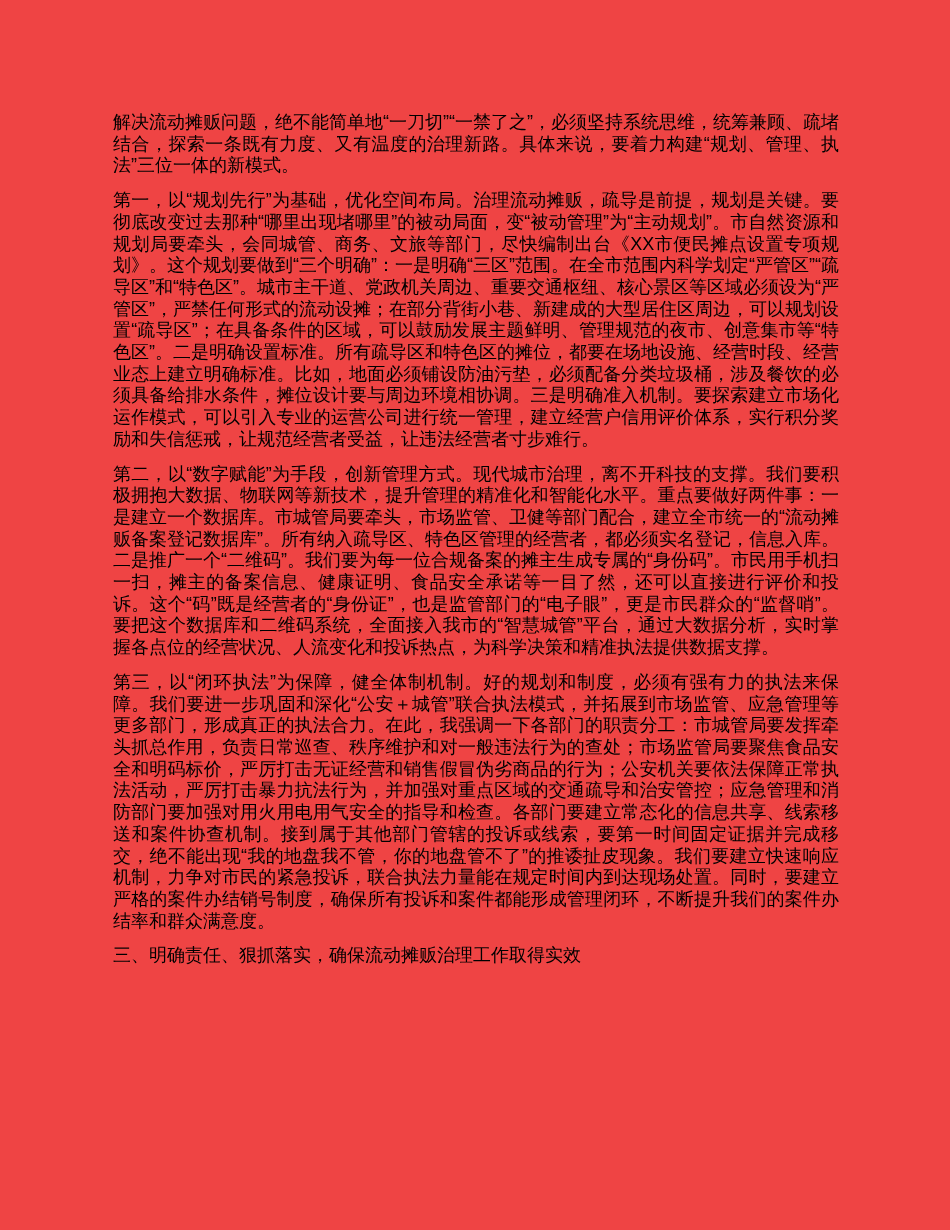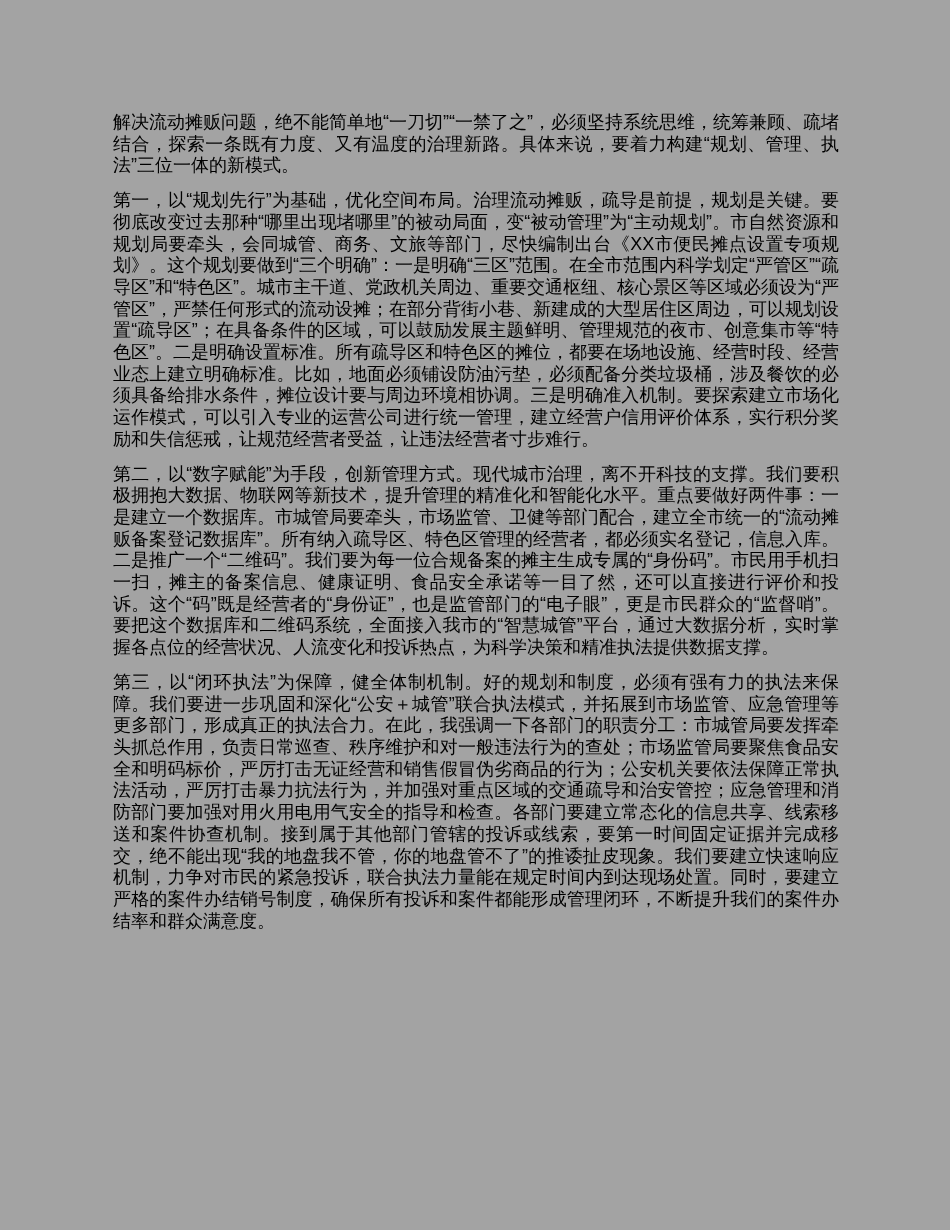--- a/index.html
+++ b/index.html
@@ -4,21 +4,21 @@
 <style>
   html, body {
     margin: 0;
     padding: 0;
     background: #ffffff;
   }
   .page {
     position: relative;
     width: 950px;
     height: 1230px;
-    background: #a3a3a3;
+    background: #ef4444;
     overflow: hidden;
     font-family: "Liberation Sans", "DejaVu Sans", sans-serif;
   }
   .doc-content {
     position: absolute;
     left: 113px;
     top: 112px;
     width: 726px;
     color: #000000;
   }
@@ -34,14 +34,15 @@
 </style>
 </head>
 <body>
 
 <div class="page">
   <div class="doc-content">
     <p>解决流动摊贩问题，绝不能简单地“一刀切”“一禁了之”，必须坚持系统思维，统筹兼顾、疏堵结合，探索一条既有力度、又有温度的治理新路。具体来说，要着力构建“规划、管理、执法”三位一体的新模式。</p>
     <p>第一，以“规划先行”为基础，优化空间布局。治理流动摊贩，疏导是前提，规划是关键。要彻底改变过去那种“哪里出现堵哪里”的被动局面，变“被动管理”为“主动规划”。市自然资源和规划局要牵头，会同城管、商务、文旅等部门，尽快编制出台《XX市便民摊点设置专项规划》。这个规划要做到“三个明确”：一是明确“三区”范围。在全市范围内科学划定“严管区”“疏导区”和“特色区”。城市主干道、党政机关周边、重要交通枢纽、核心景区等区域必须设为“严管区”，严禁任何形式的流动设摊；在部分背街小巷、新建成的大型居住区周边，可以规划设置“疏导区”；在具备条件的区域，可以鼓励发展主题鲜明、管理规范的夜市、创意集市等“特色区”。二是明确设置标准。所有疏导区和特色区的摊位，都要在场地设施、经营时段、经营业态上建立明确标准。比如，地面必须铺设防油污垫，必须配备分类垃圾桶，涉及餐饮的必须具备给排水条件，摊位设计要与周边环境相协调。三是明确准入机制。要探索建立市场化运作模式，可以引入专业的运营公司进行统一管理，建立经营户信用评价体系，实行积分奖励和失信惩戒，让规范经营者受益，让违法经营者寸步难行。</p>
     <p>第二，以“数字赋能”为手段，创新管理方式。现代城市治理，离不开科技的支撑。我们要积极拥抱大数据、物联网等新技术，提升管理的精准化和智能化水平。重点要做好两件事：一是建立一个数据库。市城管局要牵头，市场监管、卫健等部门配合，建立全市统一的“流动摊贩备案登记数据库”。所有纳入疏导区、特色区管理的经营者，都必须实名登记，信息入库。二是推广一个“二维码”。我们要为每一位合规备案的摊主生成专属的“身份码”。市民用手机扫一扫，摊主的备案信息、健康证明、食品安全承诺等一目了然，还可以直接进行评价和投诉。这个“码”既是经营者的“身份证”，也是监管部门的“电子眼”，更是市民群众的“监督哨”。要把这个数据库和二维码系统，全面接入我市的“智慧城管”平台，通过大数据分析，实时掌握各点位的经营状况、人流变化和投诉热点，为科学决策和精准执法提供数据支撑。</p>
     <p>第三，以“闭环执法”为保障，健全体制机制。好的规划和制度，必须有强有力的执法来保障。我们要进一步巩固和深化“公安＋城管”联合执法模式，并拓展到市场监管、应急管理等更多部门，形成真正的执法合力。在此，我强调一下各部门的职责分工：市城管局要发挥牵头抓总作用，负责日常巡查、秩序维护和对一般违法行为的查处；市场监管局要聚焦食品安全和明码标价，严厉打击无证经营和销售假冒伪劣商品的行为；公安机关要依法保障正常执法活动，严厉打击暴力抗法行为，并加强对重点区域的交通疏导和治安管控；应急管理和消防部门要加强对用火用电用气安全的指导和检查。各部门要建立常态化的信息共享、线索移送和案件协查机制。接到属于其他部门管辖的投诉或线索，要第一时间固定证据并完成移交，绝不能出现“我的地盘我不管，你的地盘管不了”的推诿扯皮现象。我们要建立快速响应机制，力争对市民的紧急投诉，联合执法力量能在规定时间内到达现场处置。同时，要建立严格的案件办结销号制度，确保所有投诉和案件都能形成管理闭环，不断提升我们的案件办结率和群众满意度。</p>
+    <p>三、明确责任、狠抓落实，确保流动摊贩治理工作取得实效</p>
   </div>
 </div>
 
 </body></html>

